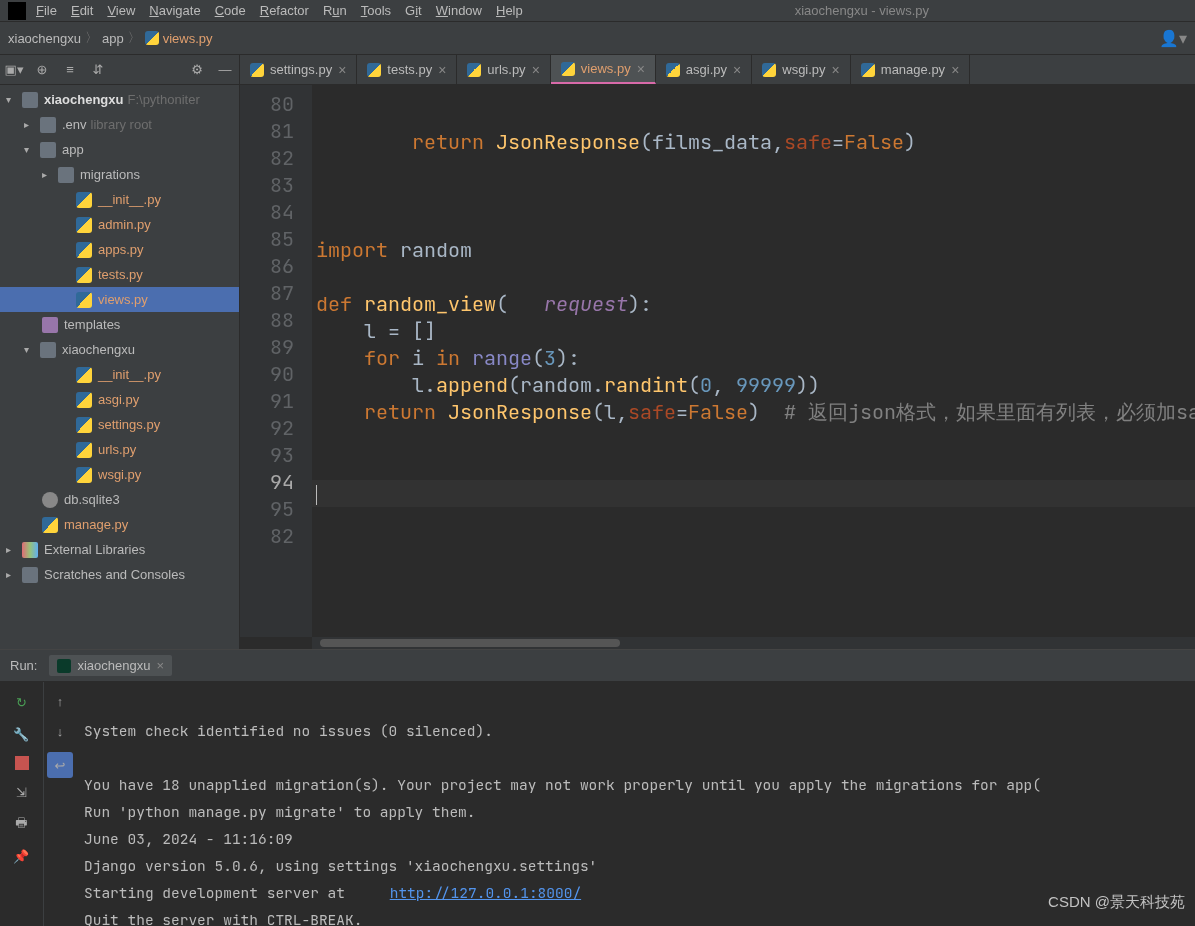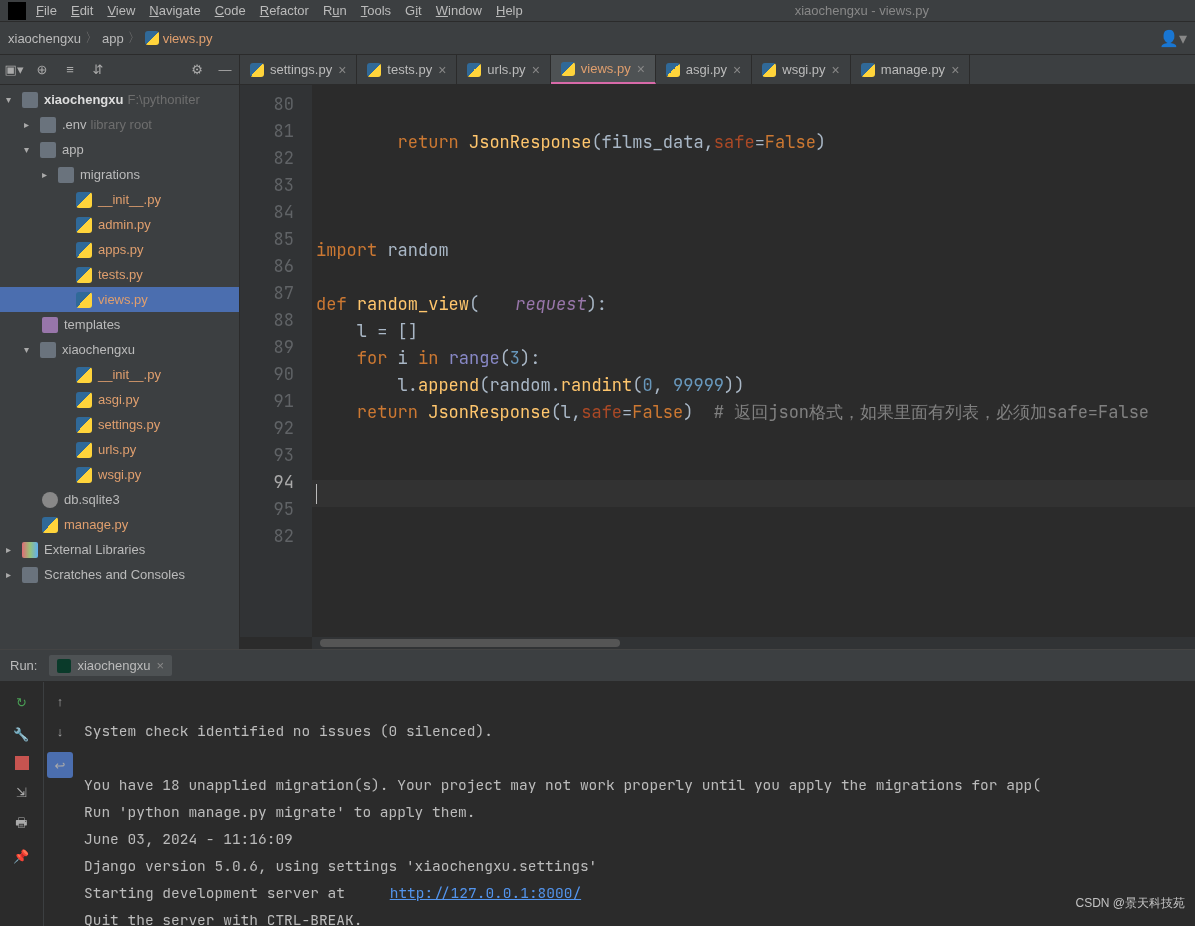--- a/index.html
+++ b/index.html
@@ -67,21 +67,21 @@
 .tree-label { color:#bbb; }
 .tree-label.pyname { color:#e09f6e; }
 .tree-label.bold { color:#ddd; font-weight:600; }
 .tree-label .dim { color:#6e6e6e; font-weight:400; margin-left:4px;}
 .editor-area { flex:1; display:flex; flex-direction:column; background:#2b2b2b; overflow:hidden;}
 .tabs { display:flex; background:#3c3f41; height:30px; align-items:stretch; border-bottom:1px solid #2b2b2b; overflow:hidden;}
 .tab { display:flex; align-items:center; padding:0 10px; gap:6px; color:#bbb; cursor:pointer; border-right:1px solid #2b2b2b;}
 .tab.active { background:#4e5254; border-bottom: 2px solid #d86aa9; color:#e09f6e;}
 .tab .close { color:#888; font-size:14px; cursor:pointer;}
 .tab .py-icon { width:14px; height:14px; background: linear-gradient(135deg,#306998 50%,#ffd43b 50%); border-radius:3px;}
-.editor { flex:1; display:flex; font-family: "JetBrains Mono","Consolas",monospace; font-size:17px; overflow:hidden; position:relative;}
+.editor { flex:1; display:flex; font-family: "JetBrains Mono","Consolas",monospace; font-size:20px; overflow:hidden; position:relative;}
 .gutter { background:#313335; width:72px; text-align:right; color:#606366; padding-top:6px; line-height:27px; position:relative;}
 .gutter .ln { padding-right:18px; height:27px;}
 .gutter .ln.current { color:#a9a9a9; }
 .code { flex:1; padding-top:17px; line-height:27px; color:#a9b7c6; white-space:pre; position:relative; overflow-x:auto;}
 .code .line { height:27px; padding-left:4px;}
 .code .line.current { background:#323232; }
 .kw { color:#cc7832; }
 .fn { color:#ffc66d; }
 .num { color:#6897bb; }
 .param { color:#9876aa; font-style:italic;margin-left:36px;}
@@ -100,21 +100,21 @@
 .run-body { flex:1; display:flex; }
 .run-tools { width:44px; display:flex; flex-direction:column; align-items:center; padding-top:10px; gap:12px; border-right:1px solid #3c3f41;}
 .run-tools .tool { width:20px; height:20px; display:flex; align-items:center; justify-content:center; cursor:pointer; color:#aaa;}
 .run-tools .tool.green { color:#499c54; }
 .run-tools .tool.red { width:14px; height:14px; background:#c75450;}
 .run-tools2 { width:32px; display:flex; flex-direction:column; align-items:center; padding-top:10px; gap:12px;}
 .run-tools2 .tool { width:18px; height:18px; color:#aaa; cursor:pointer; display:flex; align-items:center; justify-content:center;}
 .run-tools2 .tool.active { background:#4b6eaf; border-radius:3px; padding:4px; width:26px; height:26px;}
 .console { flex:1; font-family:"JetBrains Mono","Consolas",monospace; font-size:14.5px; line-height:27px; color:#bbb; padding:8px 0 0 8px; white-space:pre; overflow:hidden;}
 .console a { color:#5394ec; text-decoration:underline; cursor:pointer;margin-left:36px;}
-.watermark { position:fixed; right:10px; bottom:14px; color:#ddd; font-size:12px; opacity:.85; font-family:Arial,sans-serif;}
+.watermark { position:fixed; right:10px; bottom:14px; color:#ddd; font-size:15px; opacity:.85; font-family:Arial,sans-serif;}
 </style>
 </head>
 <body>
 
 <div class="menubar">
   <div class="logo"></div>
   <span><u>F</u>ile</span>
   <span><u>E</u>dit</span>
   <span><u>V</u>iew</span>
   <span><u>N</u>avigate</span>

